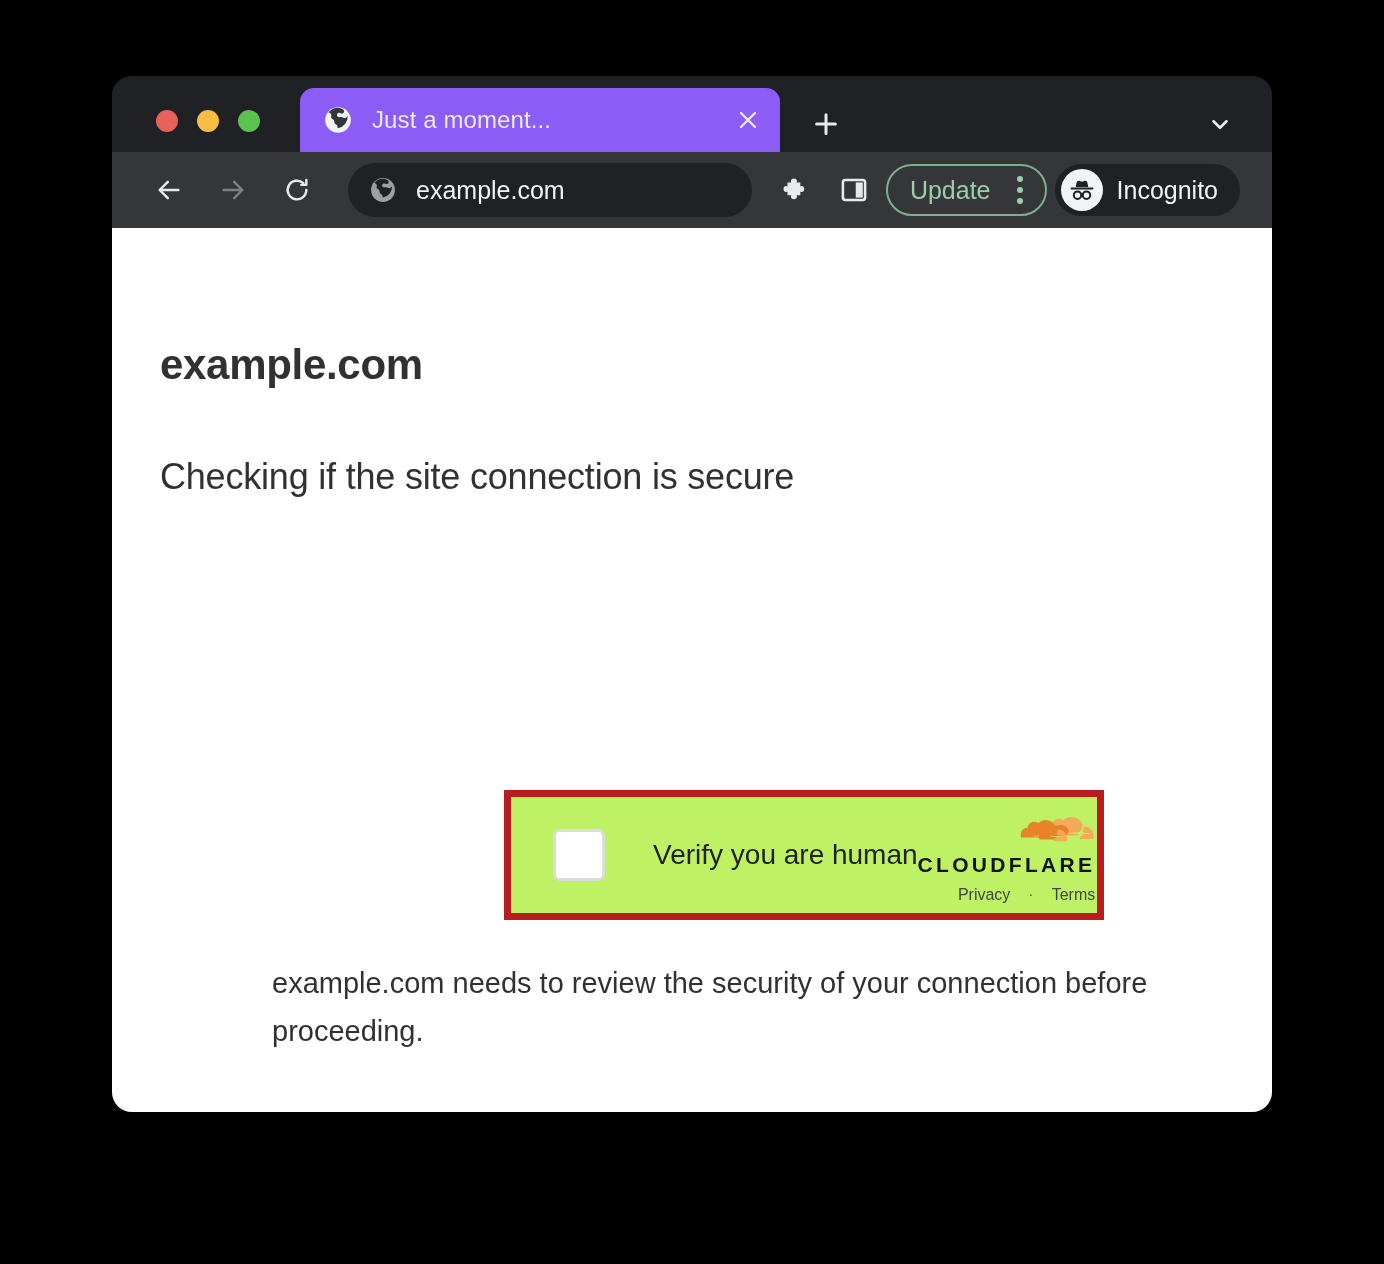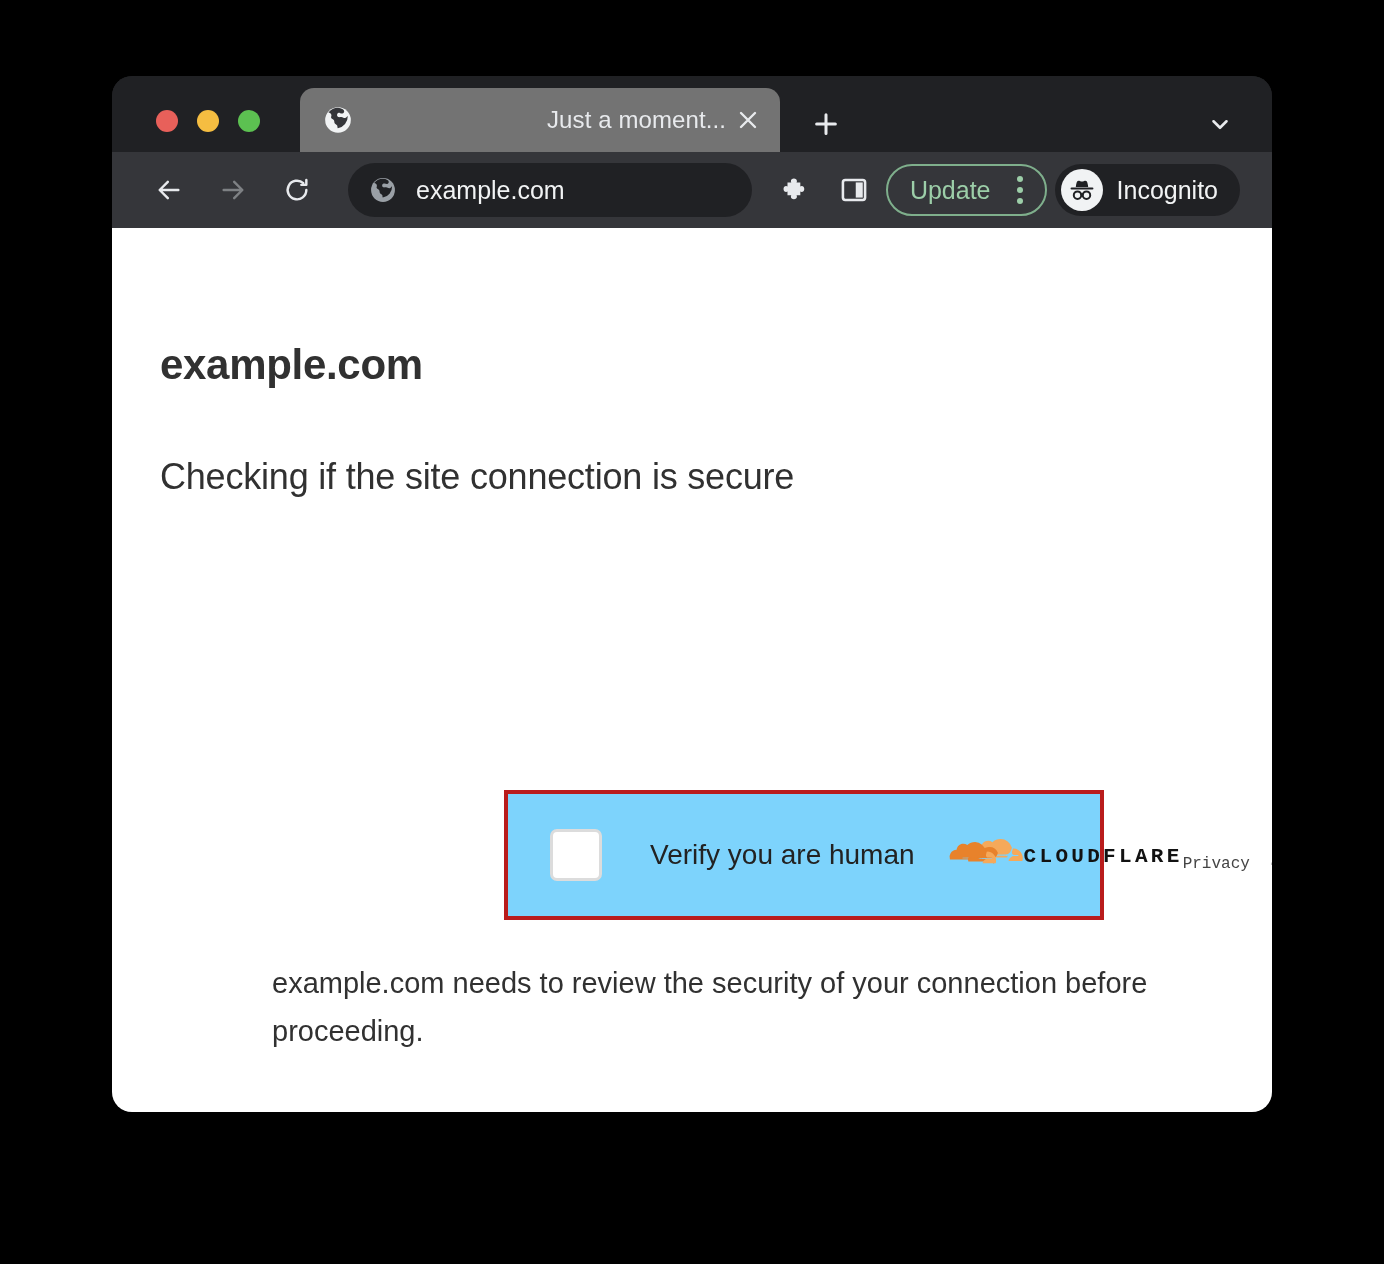--- a/index.html
+++ b/index.html
@@ -50,26 +50,25 @@
     border-radius: 50%;
     display: block;
   }
 
   #tab-active {
     position: absolute;
     left: 188px;
     top: 12px;
     width: 480px;
     height: 64px;
-    background: #737373;
+    background: #8b5cf6;
     border-radius: 14px 14px 0 0;
     display: flex;
     align-items: center;
     padding: 0 0 0 24px;
-    text-align: right;
   }
 
   .tab-favicon {
     width: 28px;
     height: 28px;
     flex: 0 0 28px;
     margin-right: 20px;
   }
 
   #tab-title {
@@ -257,22 +256,22 @@
     line-height: 1.15;
   }
 
   
   #turnstile-widget {
     position: absolute;
     left: 392px;
     top: 562px;
     width: 600px;
     height: 130px;
-    background: #7dd3fc;
-    border: 4px solid #b91c1c;
+    background: #bef264;
+    border: 7px solid #b91c1c;
     display: flex;
     align-items: center;
     padding: 0 32px 0 42px;
   }
 
   #turnstile-checkbox {
     width: 52px;
     height: 52px;
     flex: 0 0 52px;
     background: #FFFFFF;
@@ -284,25 +283,24 @@
     font-size: 28px;
     color: #222222;
     margin-left: 48px;
     flex: 1 1 auto;
     white-space: nowrap;
   }
 
   #cloudflare-brand {
     flex: 0 0 auto;
     display: flex;
-    flex-direction: row;
-    align-items: center;
+    flex-direction: column;
+    align-items: flex-end;
     justify-content: center;
     padding-top: 6px;
-    font-family: Liberation Mono, monospace;
   }
   #cloudflare-logo-mark { display: block; }
   #cloudflare-wordmark {
     font-size: 21px;
     font-weight: bold;
     letter-spacing: 3.3px;
     color: #121212;
     margin-top: -4px;
     line-height: 1;
   }

